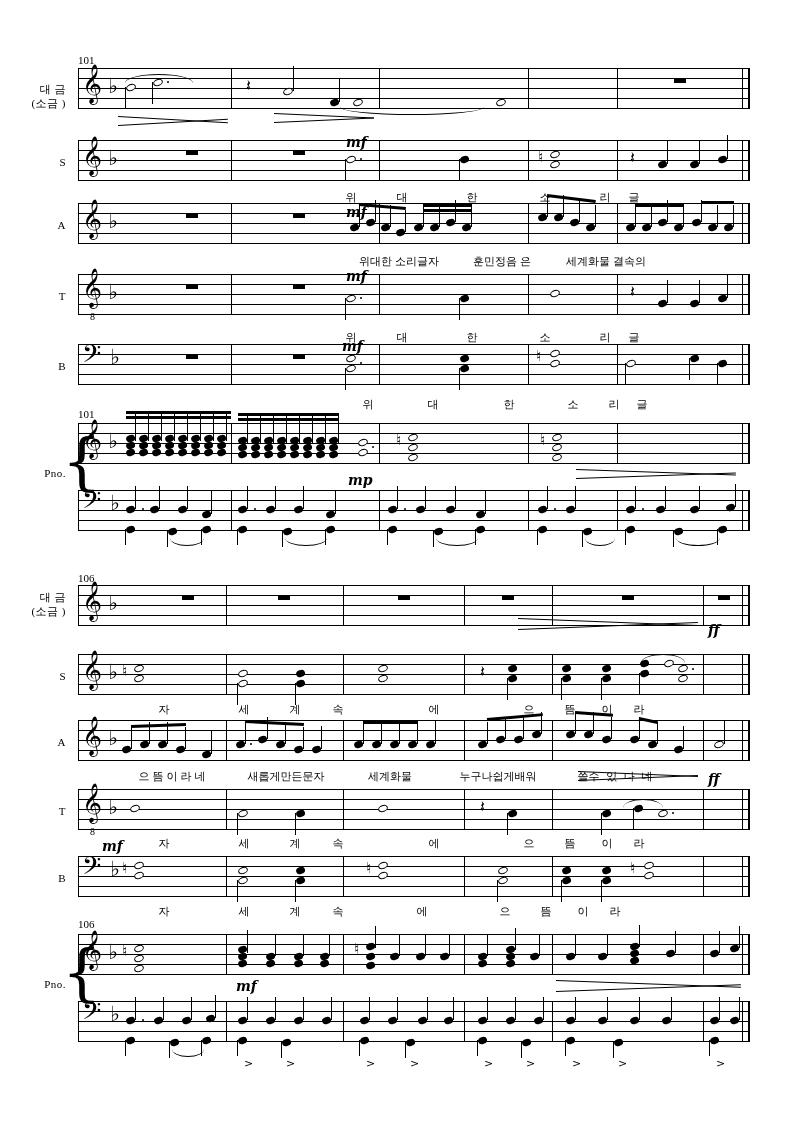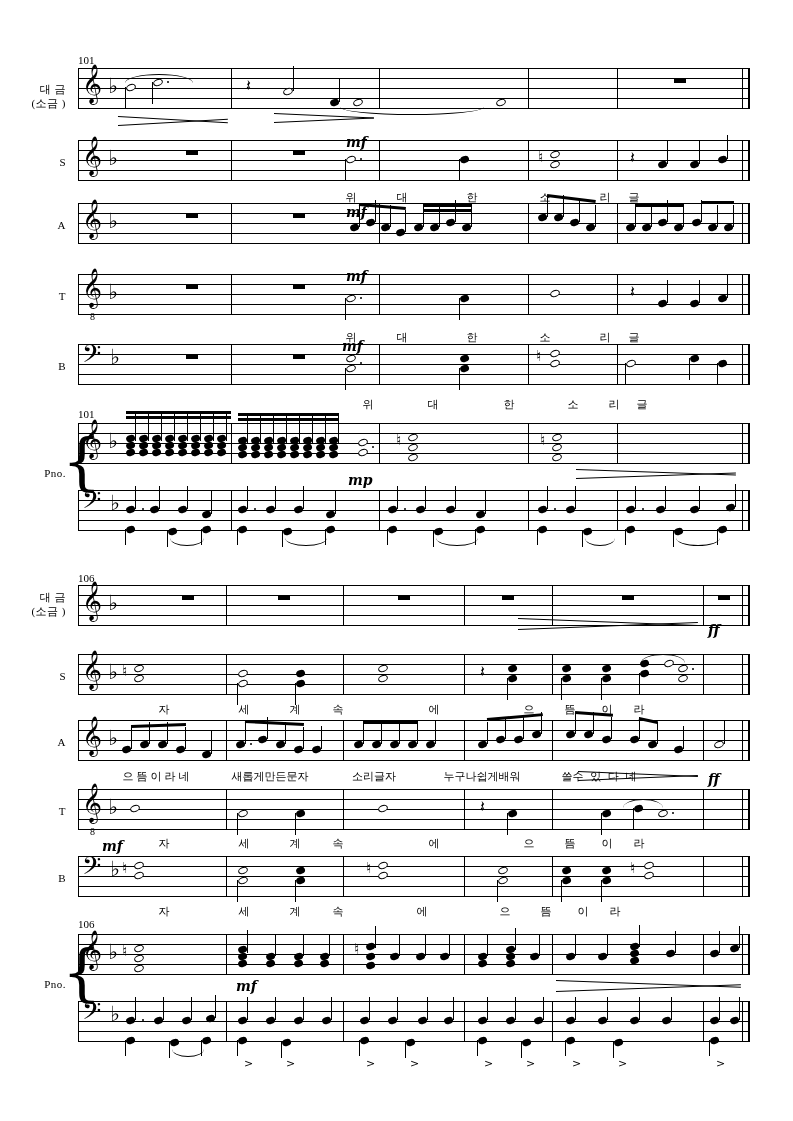--- a/index.html
+++ b/index.html
@@ -198,20 +198,25 @@
       <div class="stem" style="left:589px;top:-3px;height:22px;"></div>
       <div class="stem" style="left:605px;top:2px;height:22px;"></div>
       <div class="beam" style="left:557px;top:1px;width:49px;"></div>
       <div class="nh" style="left:614px;top:16px;"></div>
       <div class="nh" style="left:630px;top:21px;"></div>
       <div class="nh" style="left:646px;top:21px;"></div>
       <div class="stem" style="left:623px;top:-3px;height:22px;"></div>
       <div class="stem" style="left:639px;top:2px;height:22px;"></div>
       <div class="stem" style="left:655px;top:2px;height:22px;"></div>
       <div class="beam" style="left:623px;top:-2px;width:33px;"></div>
+    </div>
+    <div class="lyricrow" style="left:340px;top:242px;">
+      <span style="width:118px;">위대한 소리글자</span>
+      <span style="width:88px;">훈민정음 은</span>
+      <span style="width:120px;">세계화물 결속의</span>
     </div>
 
     <div class="label" style="left:14px;top:278px;width:52px;">T</div>
     <div class="staff" style="left:78px;top:262px;width:672px;height:40px;">
       <div class="ln" style="top:0;"></div>
         <div class="ln" style="top:10px;"></div>
         <div class="ln" style="top:20px;"></div>
         <div class="ln" style="top:30px;"></div>
         <div class="ln" style="top:40px;"></div>
       <div class="barline" style="left:0;top:0;height:40px;"></div>
@@ -663,24 +668,24 @@
       <div class="nh" style="left:552px;top:16px;"></div>
       <div class="nh" style="left:570px;top:21px;"></div>
       <div class="stem" style="left:561px;top:-3px;height:22px;"></div>
       <div class="stem" style="left:579px;top:2px;height:22px;"></div>
       <div class="beam" style="left:561px;top:-3px;width:19px;transform:rotate(12deg);transform-origin:left center;"></div>
       <div class="nh" style="left:596px;top:26px;"></div>
       <div class="stem" style="left:605px;top:6px;height:23px;"></div>
       <div class="nh open" style="left:636px;top:21px;"></div>
       <div class="stem" style="left:646px;top:1px;height:23px;"></div>
     </div>
-    <div class="lyricrow" style="left:100px;top:209px;">
+    <div class="lyricrow" style="left:116px;top:209px;">
       <span style="width:112px;">으 뜸 이 라 네</span>
       <span style="width:116px;">새롭게만든문자</span>
-      <span style="width:92px;">소리글자</span>
+      <span style="width:92px;">세계화물</span>
       <span style="width:124px;">누구나쉽게배워</span>
       <span style="width:110px;font-family:Liberation Mono, monospace;">쓸수 있 다 네</span>
     </div>
 
     <div class="label" style="left:14px;top:245px;width:52px;">T</div>
     <div class="staff" style="left:78px;top:229px;width:672px;height:40px;">
       <div class="ln" style="top:0;"></div>
         <div class="ln" style="top:10px;"></div>
         <div class="ln" style="top:20px;"></div>
         <div class="ln" style="top:30px;"></div>

